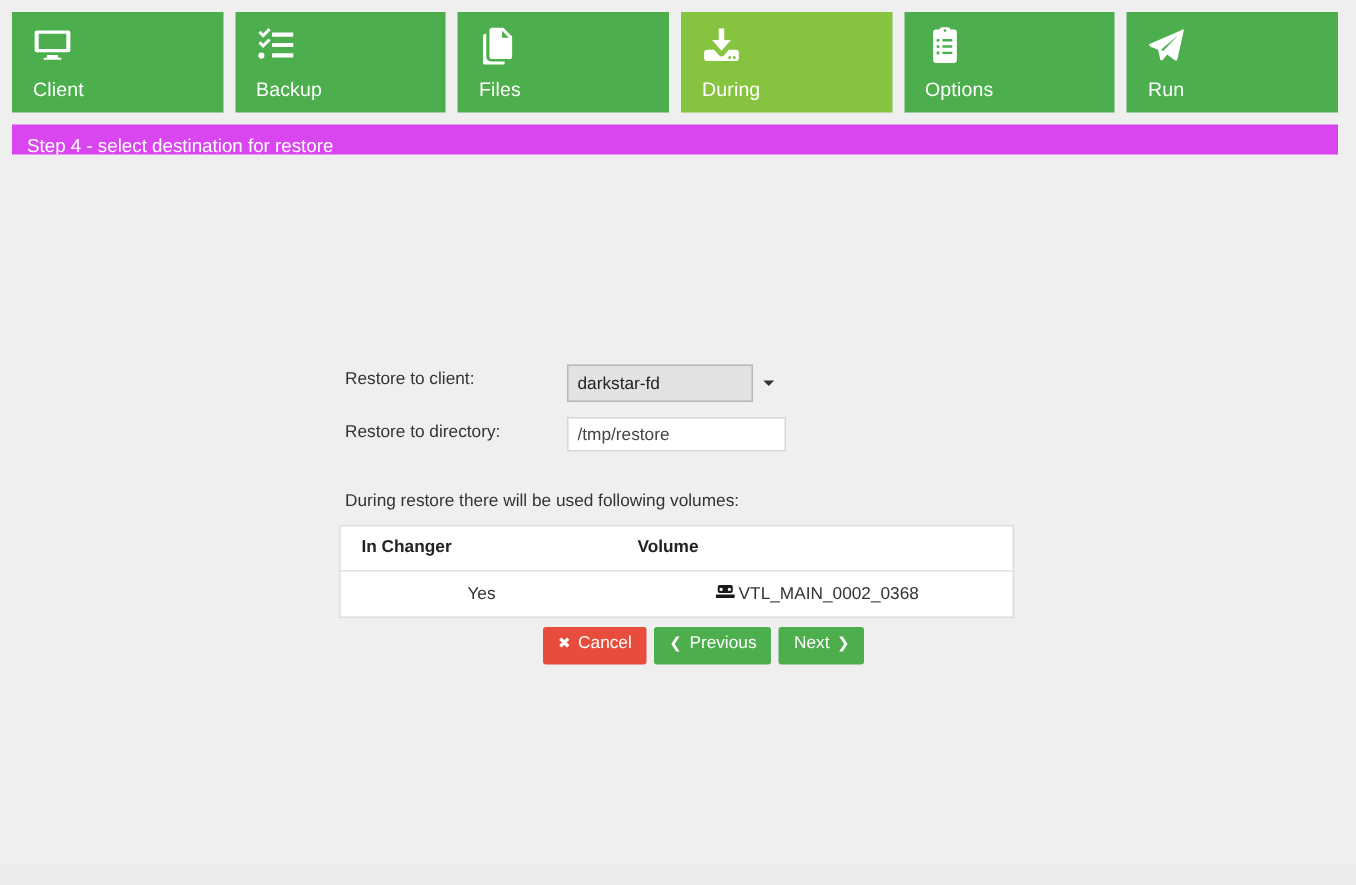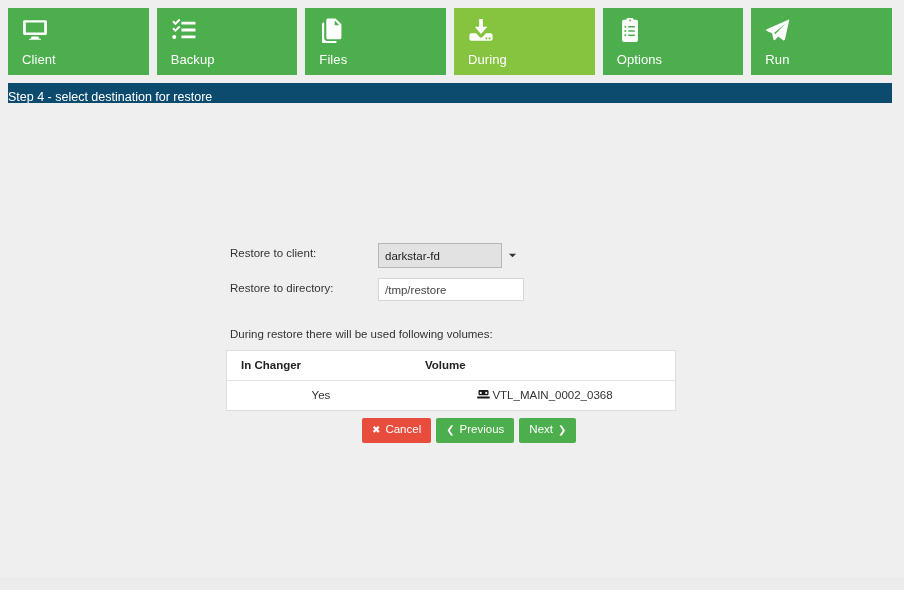--- a/index.html
+++ b/index.html
@@ -73,24 +73,25 @@
     text-align: center;
   }
 
   
   .step-bar {
     position: absolute;
     left: 8px;
     top: 83px;
     width: 884px;
     height: 20px;
-    background: #0c4a6e;
+    background: #d946ef;
     color: #ffffff;
     font-size: 12.5px;
     line-height: 28px;
+    padding-left: 10px;
     box-sizing: border-box;
     white-space: nowrap;
     overflow: hidden;
   }
 
   
   .content {
     position: absolute;
     left: 0;
     top: 111px;

